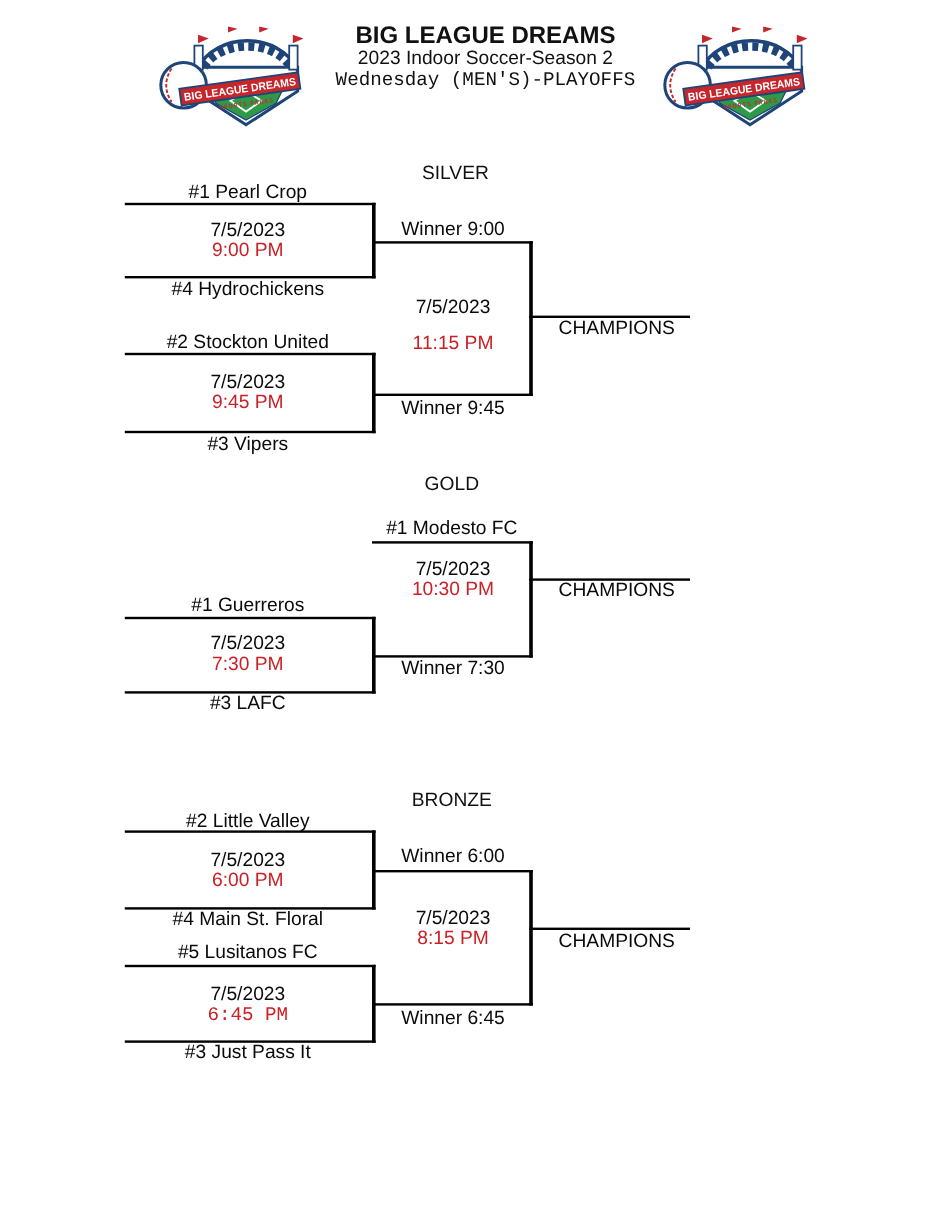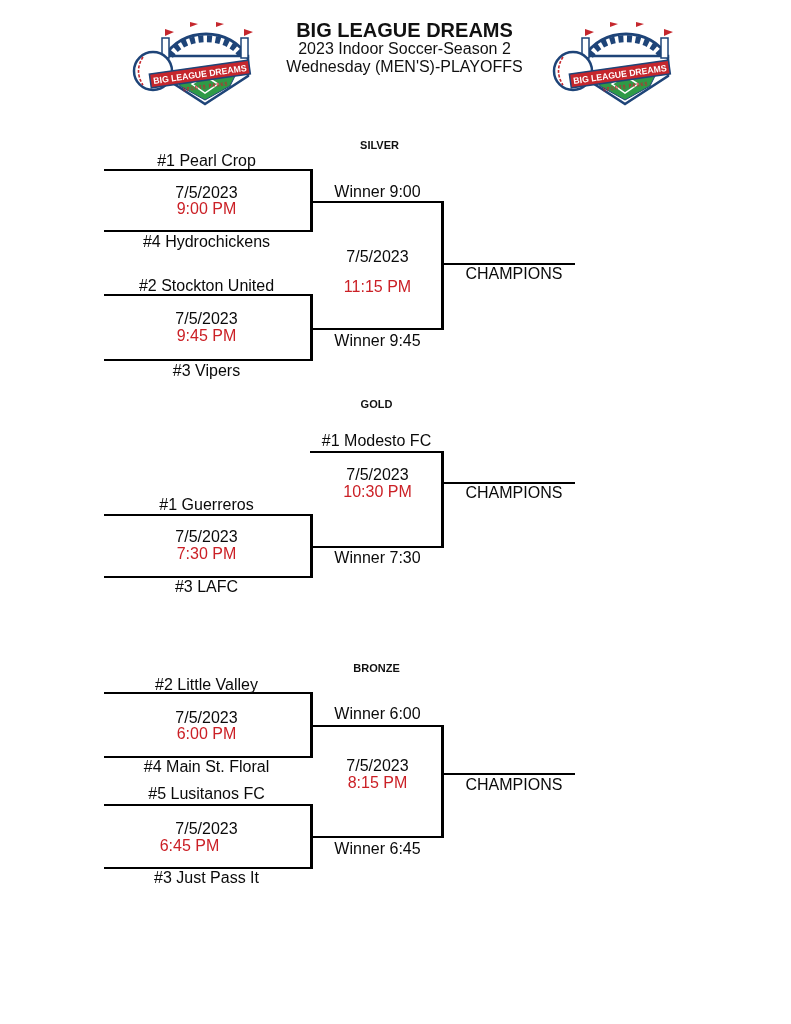--- a/index.html
+++ b/index.html
@@ -6,34 +6,34 @@
   #page{
     position:relative;width:772px;height:1024px;background:#fff;overflow:hidden;
     font-family:"Liberation Sans","DejaVu Sans",sans-serif;color:#111;margin:0 auto;
   }
   .line{position:absolute;background:#000;}
   .hl{height:2px;}
   .vl{width:3px;}
   .lbl{position:absolute;font-size:16px;line-height:16px;white-space:nowrap;color:#0a0a0a;}
   .c{transform:translateX(-50%);}
   .time{color:#CB2026;}
-  .sect-title{position:absolute;font-size:11px;line-height:18px;font-weight:bold;white-space:nowrap;transform:translateX(-50%);}
+  .sect-title{position:absolute;font-size:16px;line-height:18px;font-weight:normal;white-space:nowrap;transform:translateX(-50%);}
   .h-title{position:absolute;left:395px;top:19px;transform:translateX(-50%);font-size:20px;line-height:22px;font-weight:bold;white-space:nowrap;}
   .h-sub{position:absolute;left:395px;transform:translateX(-50%);font-size:16px;line-height:18px;white-space:nowrap;}
   .logo{position:absolute;width:124px;height:94px;}
 </style>
 </head>
 <body>
 
 <div id="page">
 
   <div>
     <div class="h-title">BIG LEAGUE DREAMS</div>
     <div class="h-sub" style="top:40px;">2023 Indoor Soccer-Season 2</div>
-    <div class="h-sub" style="top:58px;">Wednesday (MEN'S)-PLAYOFFS</div>
+    <div class="h-sub" style="top:58px;font-family:Liberation Mono, monospace;">Wednesday (MEN'S)-PLAYOFFS</div>
 
     <svg class="logo" style="left:122px;top:14px;" viewBox="0 0 124 94">
       <polygon points="30,42 116,42 116,62 73,90 30,62" fill="#ffffff" stroke="#1E4478" stroke-width="2.5"></polygon>
       <polygon points="42,60 104,60 98,72 73,86 48,72" fill="#2E9A47" stroke="#1E4478" stroke-width="1"></polygon>
       <polygon points="73,62 86,70 73,79 60,70" fill="none" stroke="#ffffff" stroke-width="1.5"></polygon>
       <path d="M 32 44 C 48 12, 100 12, 116 44" fill="none" stroke="#1E4478" stroke-width="3"></path>
       <path d="M 38 42 C 52 19, 96 19, 110 42" fill="none" stroke="#1E4478" stroke-width="7" stroke-dasharray="5 3.5"></path>
       <rect x="30" y="24" width="7" height="20" fill="#ffffff" stroke="#1E4478" stroke-width="1.5"></rect>
       <rect x="109" y="24" width="7" height="20" fill="#ffffff" stroke="#1E4478" stroke-width="1.5"></rect>
       <polygon points="33,15 42,18 33,22" fill="#C5272D"></polygon>
@@ -139,21 +139,21 @@
     <div class="lbl c" style="left:197px;top:759px;">#4 Main St. Floral</div>
 
     <div class="line hl" style="left:300px;top:725px;width:134px;"></div>
     <div class="lbl c" style="left:368px;top:706px;">Winner 6:00</div>
 
     <div class="line hl" style="left:94px;top:804px;width:209px;"></div>
     <div class="line hl" style="left:94px;top:867px;width:209px;"></div>
     <div class="line vl" style="left:300px;top:804px;height:65px;"></div>
     <div class="lbl c" style="left:197px;top:786px;">#5 Lusitanos FC</div>
     <div class="lbl c" style="left:197px;top:821px;">7/5/2023</div>
-    <div class="lbl c time" style="left:180px;top:838px;">6:45 PM</div>
+    <div class="lbl c time" style="left:197px;top:838px;font-family:Liberation Mono, monospace;">6:45 PM</div>
     <div class="lbl c" style="left:197px;top:870px;">#3 Just Pass It</div>
 
     <div class="line hl" style="left:300px;top:836px;width:134px;"></div>
     <div class="lbl c" style="left:368px;top:841px;">Winner 6:45</div>
 
     <div class="line vl" style="left:431px;top:725px;height:113px;"></div>
     <div class="lbl c" style="left:368px;top:758px;">7/5/2023</div>
     <div class="lbl c time" style="left:368px;top:775px;">8:15 PM</div>
     <div class="line hl" style="left:431px;top:773px;width:134px;"></div>
     <div class="lbl" style="left:456px;top:777px;">CHAMPIONS</div>

